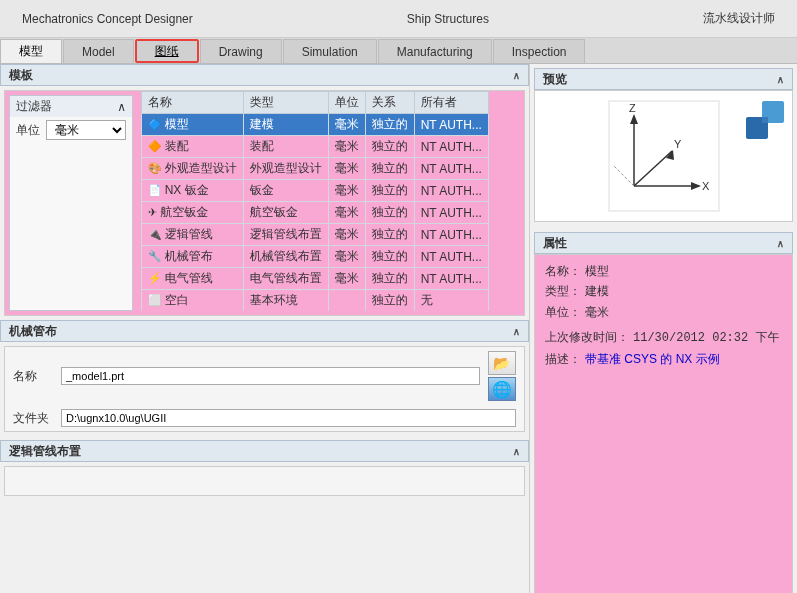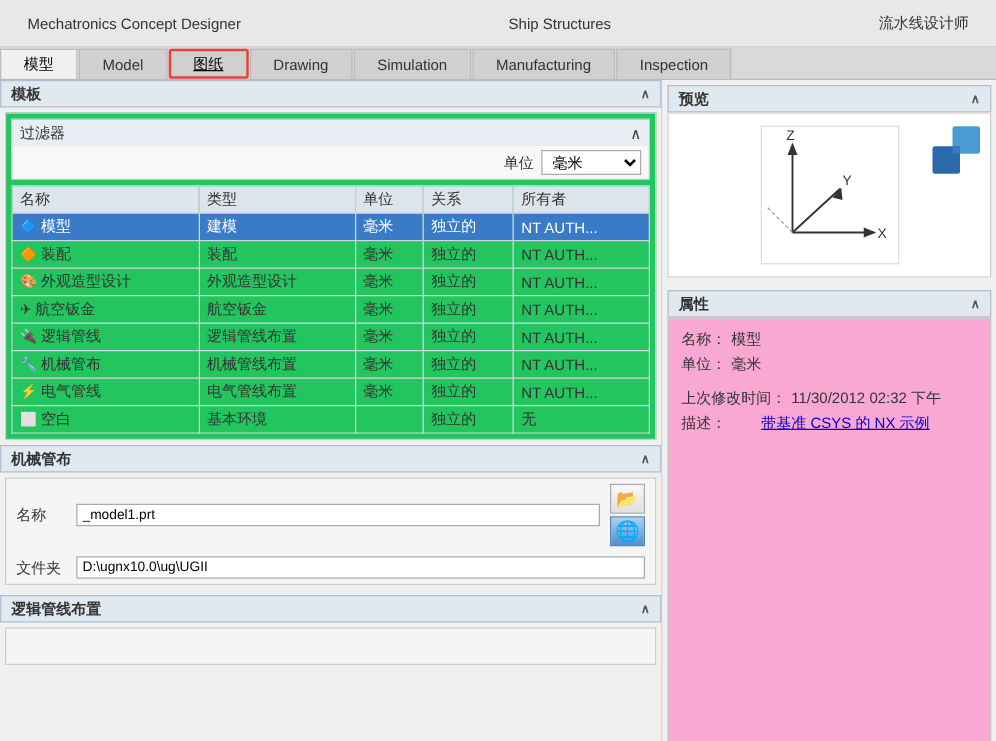--- a/index.html
+++ b/index.html
@@ -94,22 +94,22 @@
     }
     .section-header .chevron {
       font-size: 10px;
       color: #555;
     }
 
     
     .templates-section {
       flex: 0 0 auto;
       display: flex;
-      flex-direction: column;
-      background: #22c55e;
+      flex-direction: row;
+      background: #f9a8d4;
       border: 1px solid #ccc;
       margin: 4px;
     }
 
     
     .filter-area {
       border: 1px solid #c0c8d0;
       margin: 4px;
       background: #f8f8f8;
     }
@@ -242,21 +242,21 @@
     }
     .properties-content {
       padding: 6px 10px;
       font-size: 12px;
       color: #333;
       line-height: 1.7;
     }
     .prop-row { display: flex; gap: 4px; }
     .prop-label { color: #333; }
     .prop-value { color: #333; }
-    .prop-link { color: #0000cc; text-decoration: underline; cursor: pointer; margin-left: 24px; }
+    .prop-link { color: #0000cc; cursor: pointer; }
   </style>
 </head>
 <body>
 
 <div class="top-menu-bar">
   <span class="top-menu-item">Mechatronics Concept Designer</span>
   <span class="top-menu-spacer"></span>
   <span class="top-menu-item">Ship Structures</span>
   <span class="top-menu-spacer"></span>
   <span class="top-menu-item">流水线设计师</span>
@@ -324,20 +324,27 @@
     <td>NT AUTH...</td>
   </tr>
               <tr>
     <td><span style="margin-right:3px; font-size:11px;">🎨</span>外观造型设计</td>
     <td>外观造型设计</td>
     <td>毫米</td>
     <td>独立的</td>
     <td>NT AUTH...</td>
   </tr>
               <tr>
+    <td><span style="margin-right:3px; font-size:11px;">📄</span>NX 钣金</td>
+    <td>钣金</td>
+    <td>毫米</td>
+    <td>独立的</td>
+    <td>NT AUTH...</td>
+  </tr>
+              <tr>
     <td><span style="margin-right:3px; font-size:11px;">✈</span>航空钣金</td>
     <td>航空钣金</td>
     <td>毫米</td>
     <td>独立的</td>
     <td>NT AUTH...</td>
   </tr>
               <tr>
     <td><span style="margin-right:3px; font-size:11px;">🔌</span>逻辑管线</td>
     <td>逻辑管线布置</td>
     <td>毫米</td>
@@ -447,24 +454,28 @@
       <span>属性</span>
       <span class="chevron">∧</span>
     </div>
     <div class="properties-section">
       <div class="properties-content">
         <div class="prop-row">
           <span class="prop-label">名称：</span>
           <span class="prop-value">模型</span>
         </div>
         <div class="prop-row">
+          <span class="prop-label">类型：</span>
+          <span class="prop-value">建模</span>
+        </div>
+        <div class="prop-row">
           <span class="prop-label">单位：</span>
           <span class="prop-value">毫米</span>
         </div>
-        <div class="prop-row" style="margin-top:6px;">
+        <div class="prop-row" style="margin-top:6px;font-family:Liberation Mono, monospace;">
           <span class="prop-label">上次修改时间：</span>
           <span class="prop-value">11/30/2012 02:32 下午</span>
         </div>
         <div class="prop-row">
           <span class="prop-label">描述：</span>
           <span class="prop-link">带基准 CSYS 的 NX 示例</span>
         </div>
       </div>
     </div>
 

